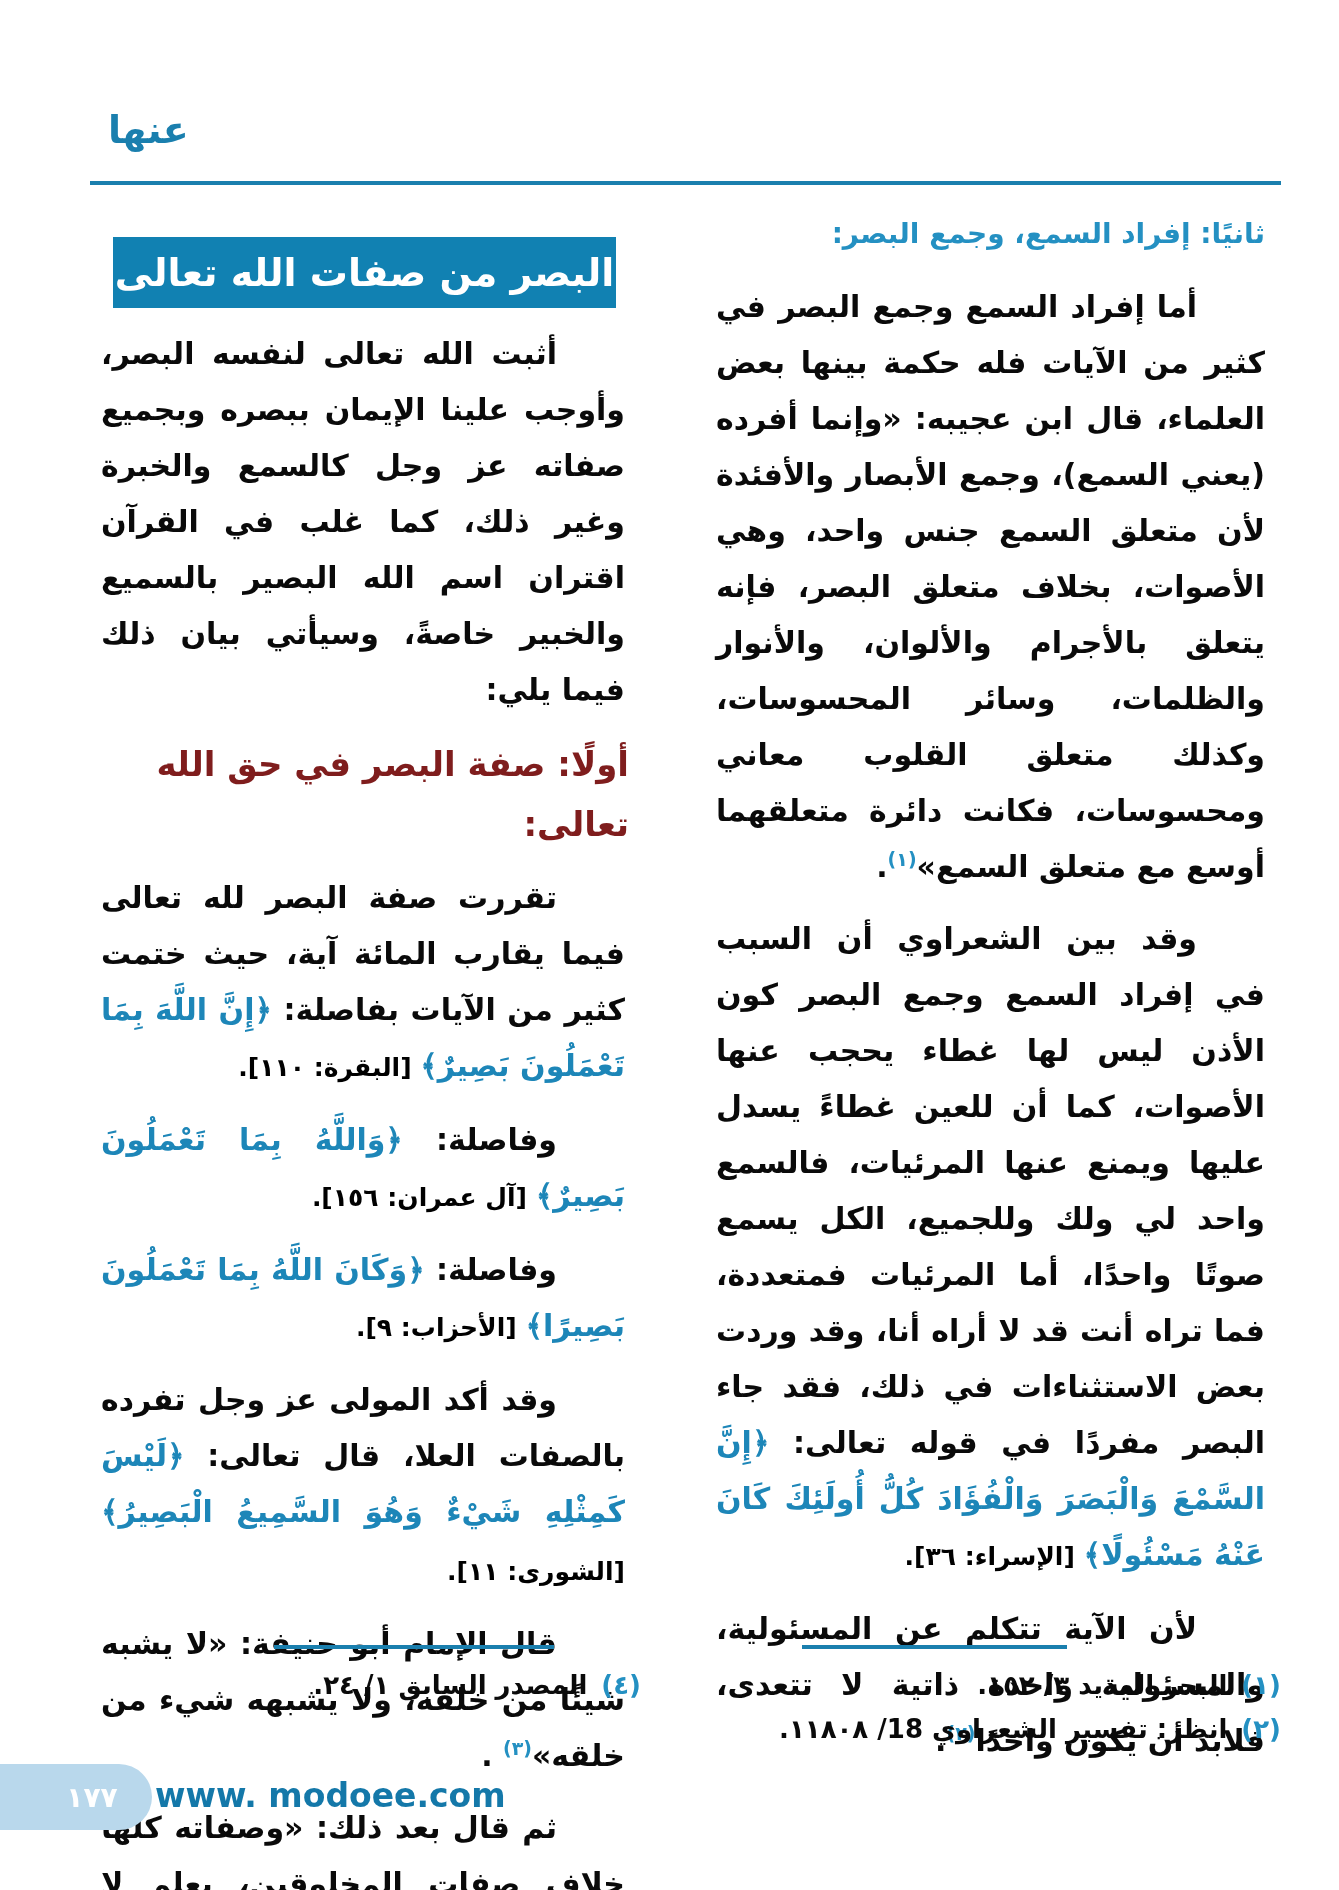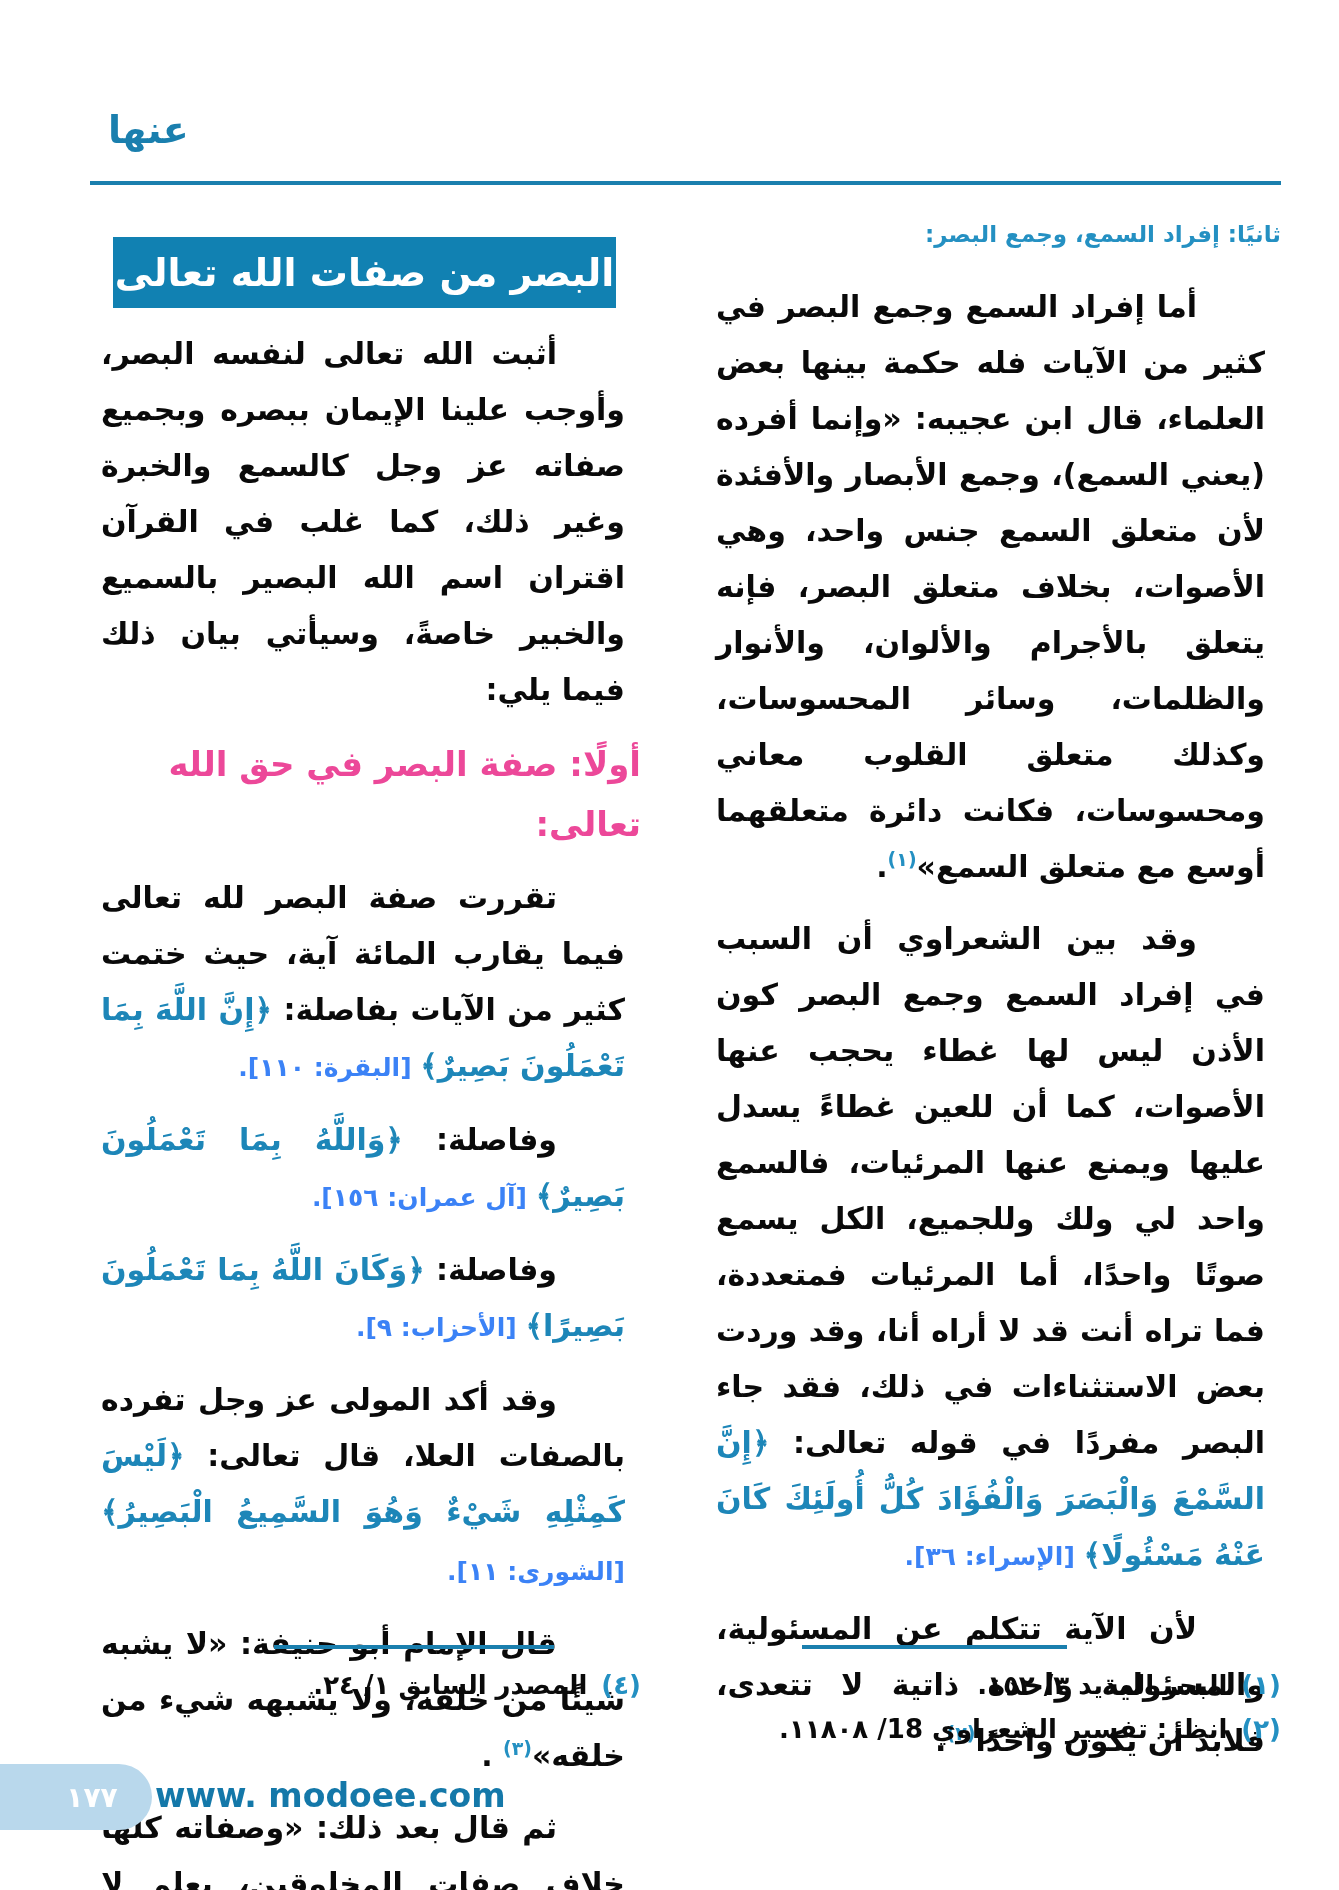--- a/index.html
+++ b/index.html
@@ -40,52 +40,52 @@
     font-size: 30px;
     line-height: 56px;
     font-weight: bold;
   }
   .col-right { left: 700px; top: 205px; width: 581px; }
   .col-left  { left: 85px;  top: 237px; width: 556px; }
 
   .col p { margin: 16px; text-indent: 68px; }
 
   .blue-heading {
-    margin: 0 0 10px 0;
-    font-size: 23px;
+    margin: 0 16px 10px 0;
+    font-size: 28px;
     line-height: 58px;
     font-weight: bold;
     color: #2490c2;
     text-align: right;
   }
   .blue-subheading {
-    margin: 0;
+    margin: 12px;
     font-size: 34px;
     line-height: 60px;
     font-weight: bold;
-    color: #ec4899;
+    color: #7f1d1d;
     text-align: right;
   }
 
   .title-box {
     background: #1181b2;
     color: #ffffff;
     width: 503px;
     height: 71px;
     margin: 0 25px 18px 28px;
     display: flex;
     align-items: center;
     justify-content: center;
     font-size: 38px;
     font-weight: bold;
     text-indent: 0;
   }
 
   .verse { color: #1d86b8; font-weight: bold; }
-  .ref   { color: #3b82f6; font-size: 25px; font-weight: bold; }
+  .ref   { color: #000000; font-size: 25px; font-weight: bold; }
 
   sup.fn {
     color: #2490c2;
     font-size: 19px;
     font-weight: bold;
     vertical-align: super;
     line-height: 0;
   }
 
   

